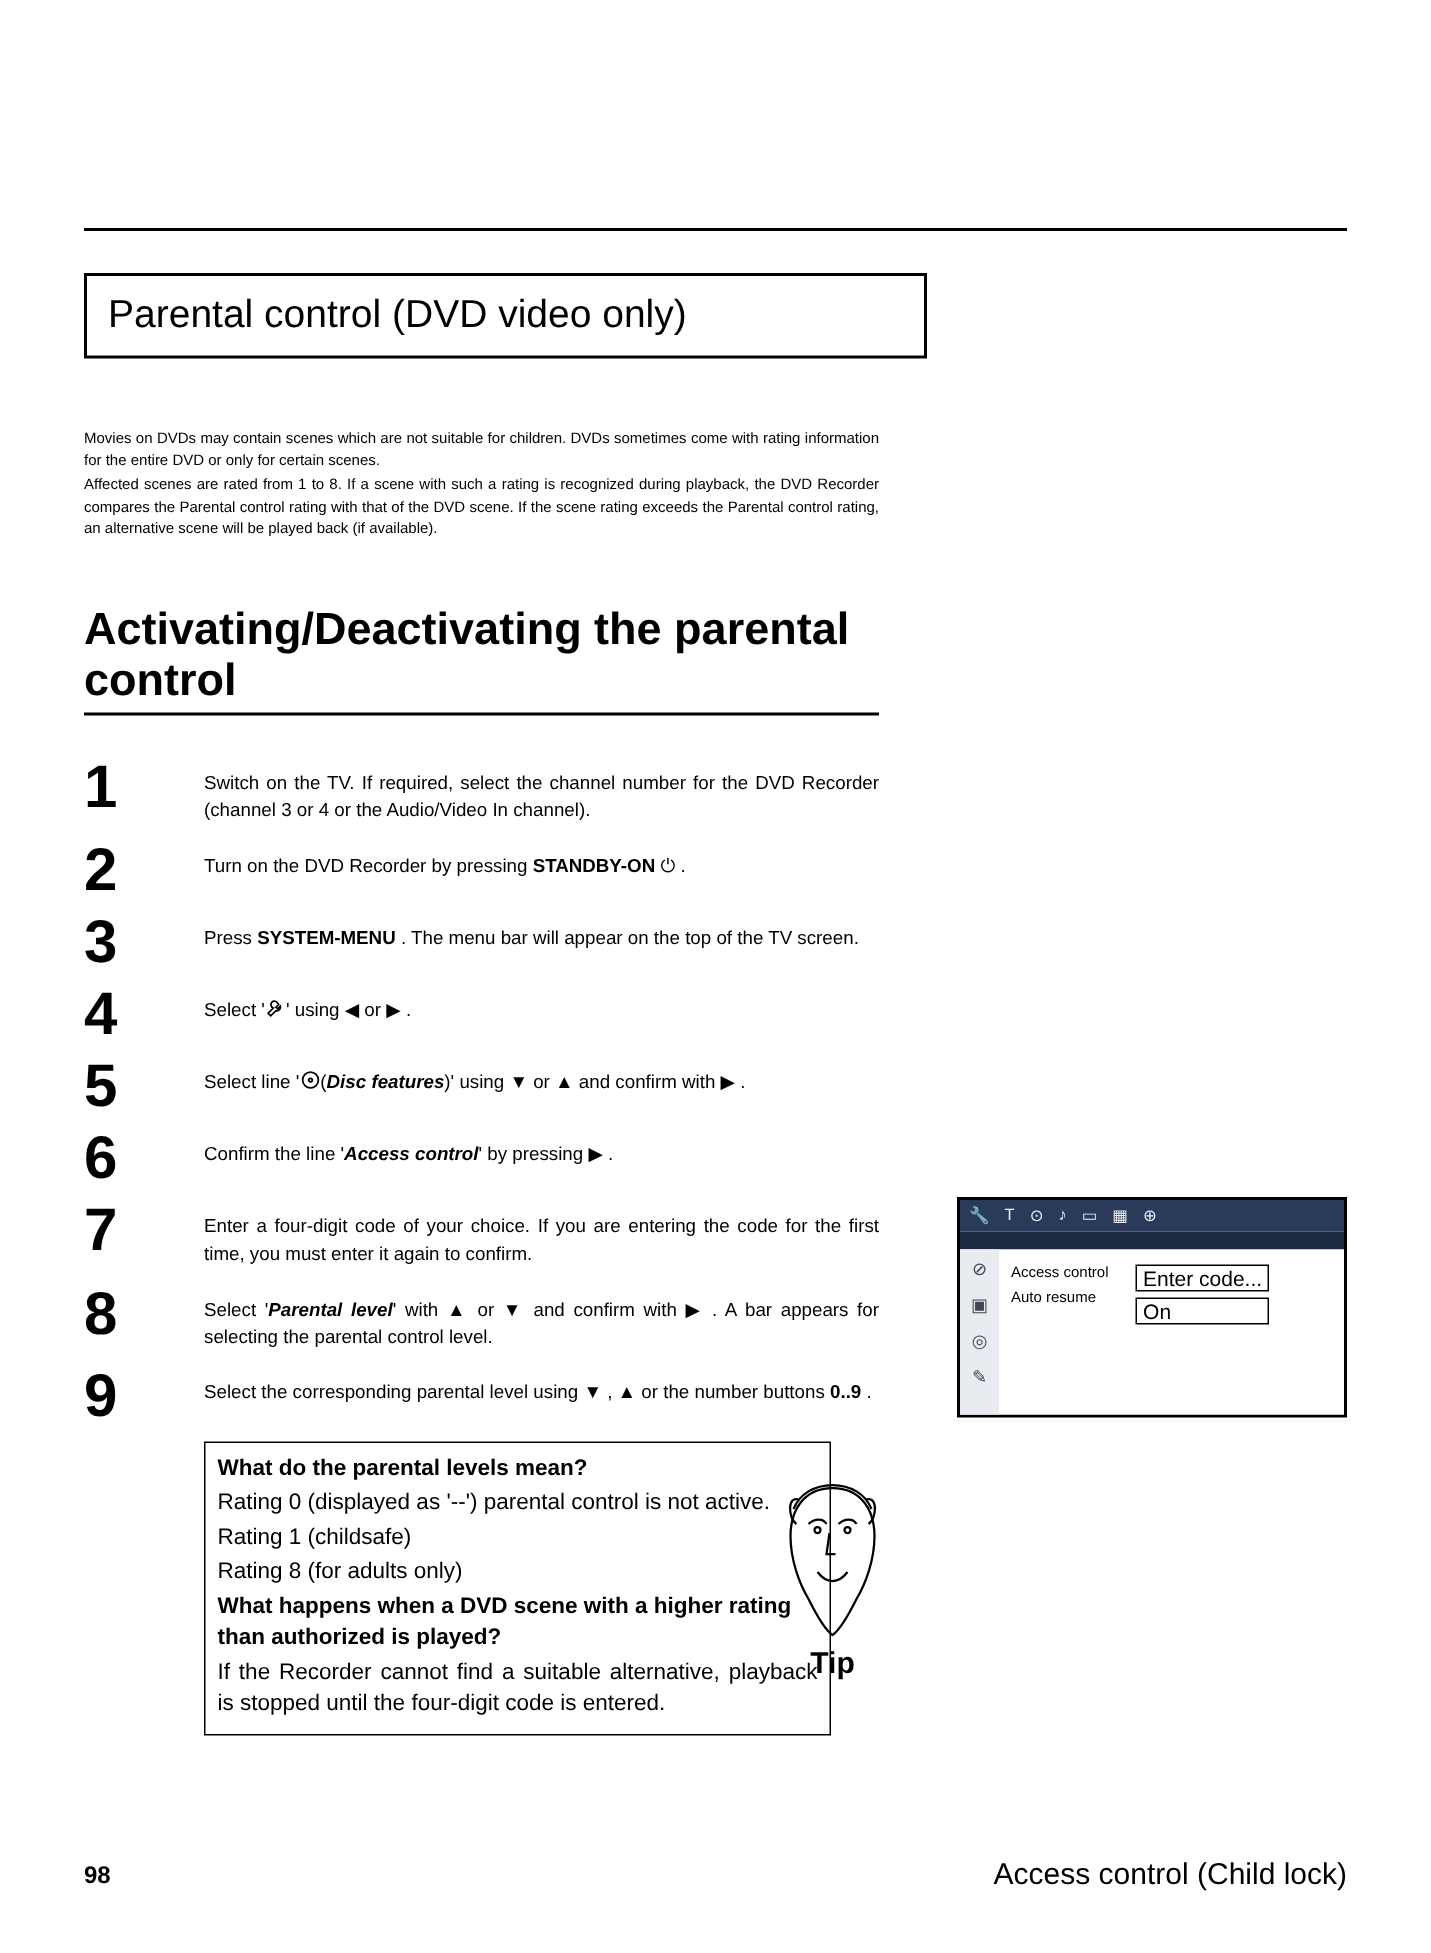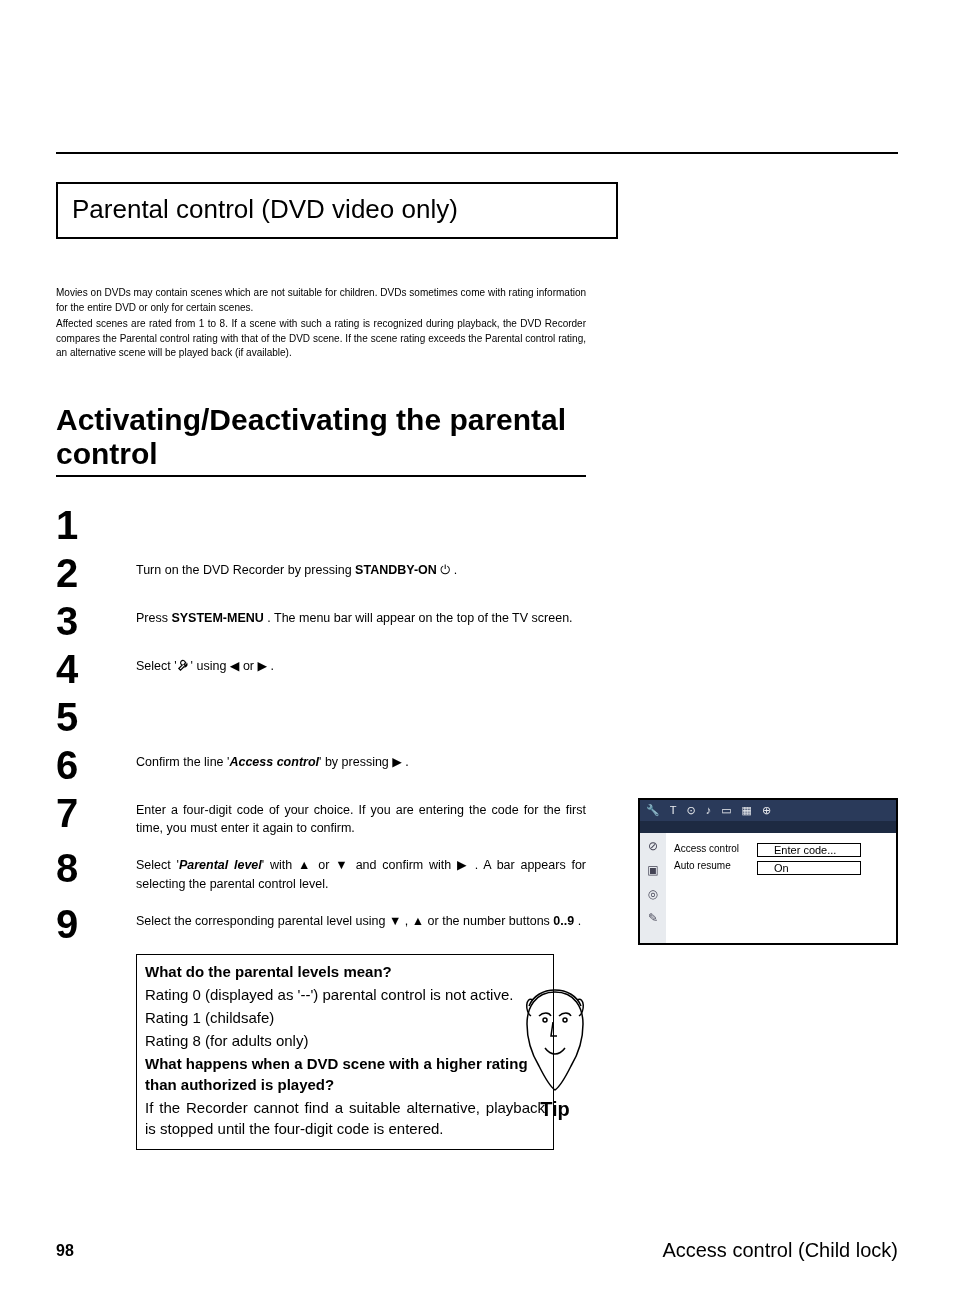--- a/index.html
+++ b/index.html
@@ -131,23 +131,23 @@
     flex: 1;
     padding: 10px 8px;
     font-size: 10px;
     display: flex;
     gap: 18px;
   }
   .osd-labels { display: flex; flex-direction: column; gap: 6px; }
   .osd-fields { display: flex; flex-direction: column; gap: 4px; }
   .osd-field {
     border: 1px solid #000;
-    padding: 0 16px;
+    padding: 0 4px;
     background: #fff;
-    font-size: 11px;
+    font-size: 14px;
     min-width: 70px;
   }
   .face-area {
     position: absolute;
     left: 510px;
     top: 986px;
     width: 90px;
     text-align: center;
   }
   .face-area svg { display: block; margin: 0 auto; }
@@ -184,20 +184,21 @@
     <p>Affected scenes are rated from 1 to 8. If a scene with such a rating is recognized during playback, the DVD Recorder compares the Parental control rating with that of the DVD scene. If the scene rating exceeds the Parental control rating, an alternative scene will be played back (if available).</p>
   </div>
 
   <h2 class="section-title">Activating/Deactivating the parental control</h2>
   <div class="title-underline"></div>
 
   <div class="steps-wrap">
 
     <div class="step">
       <div class="step-num">1</div>
+      <div class="step-text"><span>Switch on the TV. If required, select the channel number for the DVD Recorder (channel 3 or 4 or the Audio/Video In channel).</span></div>
     </div>
 
     <div class="step">
       <div class="step-num">2</div>
       <div class="step-text">
         <span>Turn on the DVD Recorder by pressing </span><span class="b">STANDBY-ON</span><span> ⏻ .</span>
       </div>
     </div>
 
     <div class="step">
@@ -211,20 +212,26 @@
       <div class="step-num">4</div>
       <div class="step-text">
         <span>Select '</span><span class="glyph"><svg width="14" height="14" viewBox="0 0 24 24" fill="none" stroke="#000" stroke-width="2">
               <path d="M14 7a4 4 0 1 0-5 5l-6 6 3 3 6-6a4 4 0 0 0 5-5l-3 3-2-2 3-3z"></path>
             </svg></span><span>' using  ◀  or  ▶ .</span>
       </div>
     </div>
 
     <div class="step">
       <div class="step-num">5</div>
+      <div class="step-text">
+        <span>Select line '</span><span class="glyph"><svg width="14" height="14" viewBox="0 0 24 24" fill="none" stroke="#000" stroke-width="2">
+              <circle cx="12" cy="12" r="9"></circle>
+              <circle cx="12" cy="12" r="2"></circle>
+            </svg></span>(<span class="bi">Disc features</span><span>)' using  ▼  or  ▲  and confirm with  ▶ .</span>
+      </div>
     </div>
 
     <div class="step">
       <div class="step-num">6</div>
       <div class="step-text">
         <span>Confirm the line '</span><span class="bi">Access control</span><span>' by pressing  ▶ .</span>
       </div>
     </div>
 
     <div class="step">

